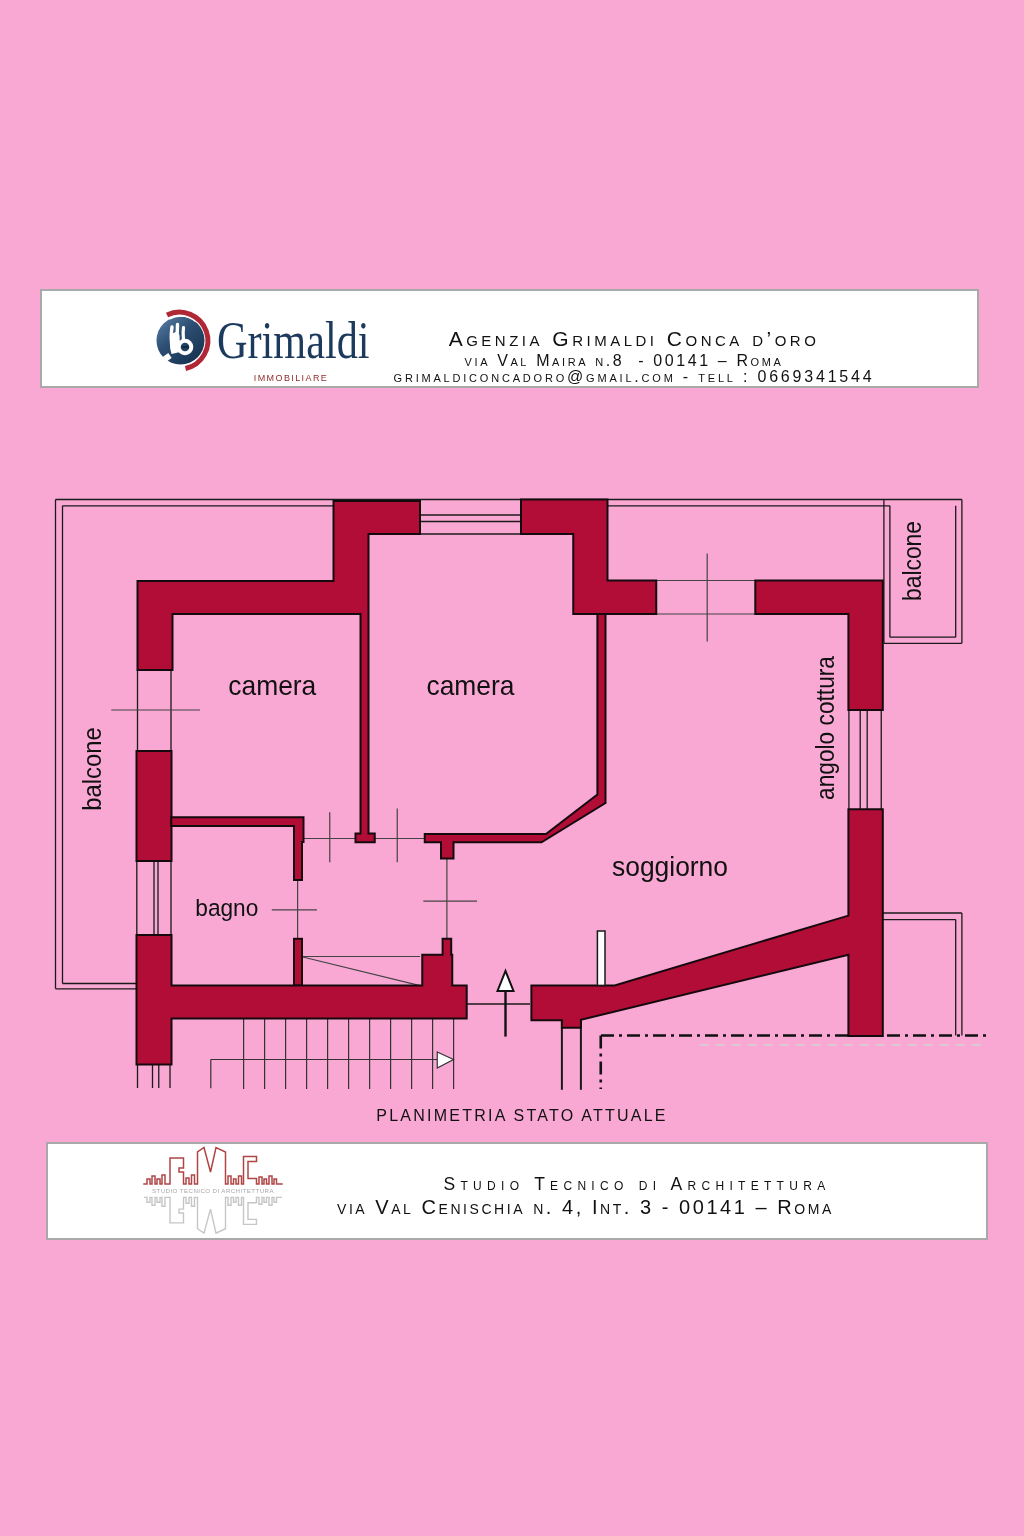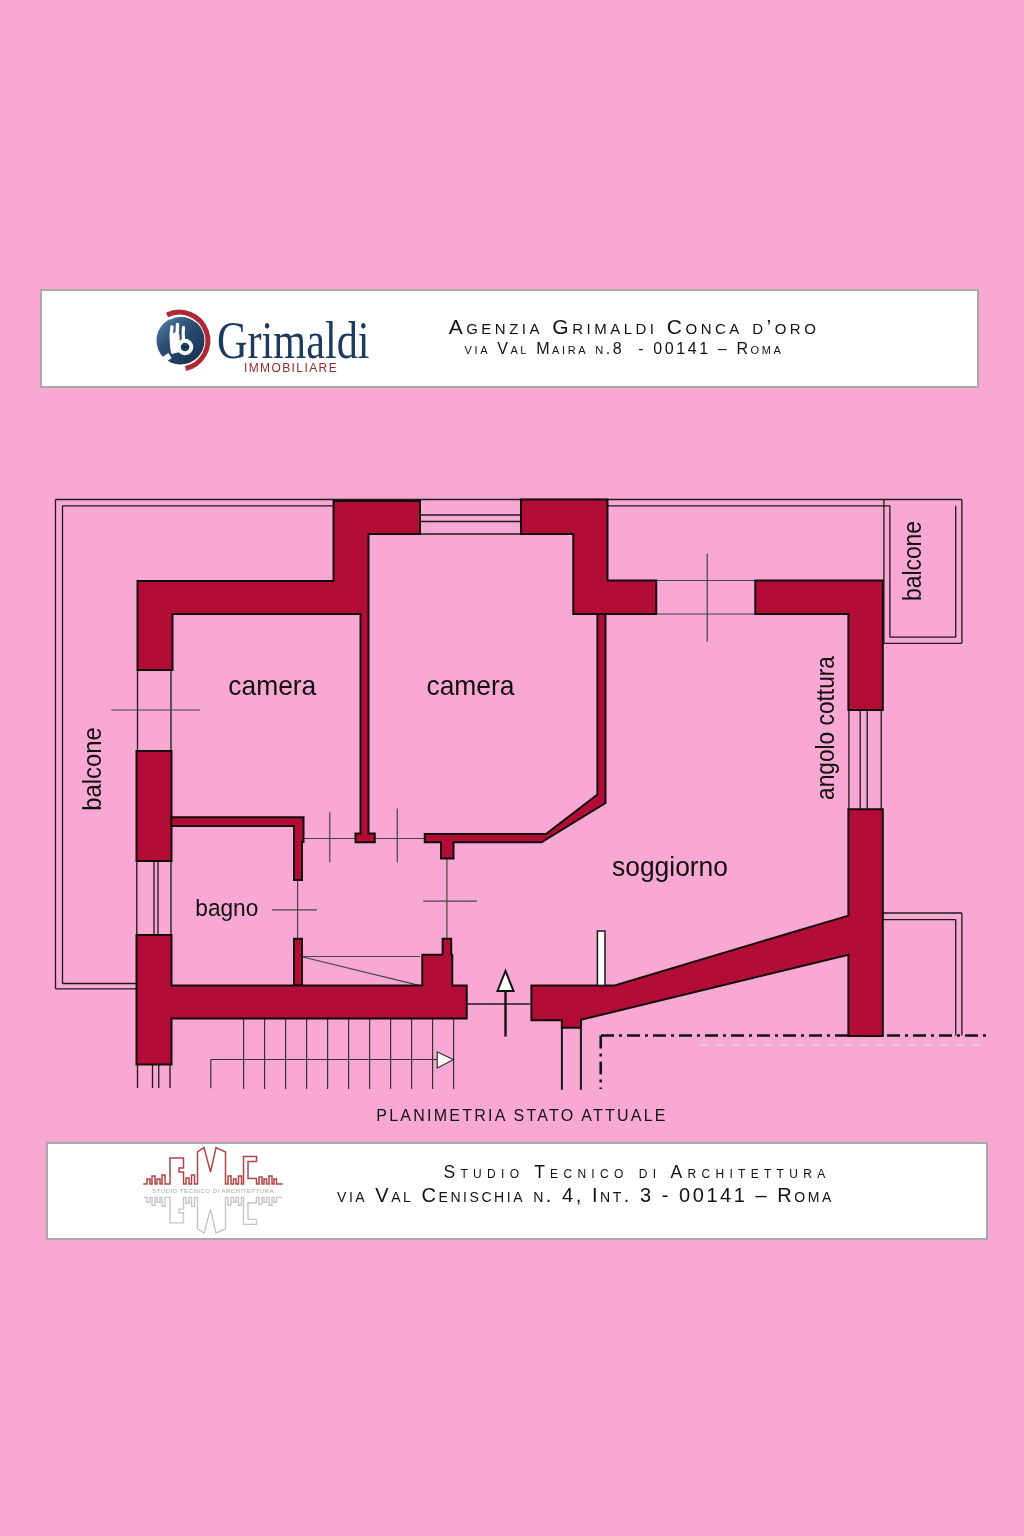--- a/index.html
+++ b/index.html
@@ -1,19 +1,19 @@
 <!DOCTYPE html>
 <html><head>
 <meta charset="utf-8">
 <style>
   html,body{margin:0;padding:0;background:#fff;}
   #page{position:relative;width:1024px;height:1536px;background:#f9a8d4;overflow:hidden;
         font-family:"Liberation Sans",sans-serif;}
   .abs{position:absolute;}
-  .sc{font-variant:small-caps;}
+  .sc{font-variant:small-caps;margin-top:12px;}
 </style>
 </head>
 <body>
 <div id="page">
 
   <div class="abs" style="left:40px;top:289px;width:939px;height:99px;border:2px solid #a9a9a9;box-sizing:border-box;background:#fff;"></div>
 
   <svg class="abs" style="left:0;top:0;" width="1024" height="460" viewBox="0 0 1024 460">
     <defs>
       <linearGradient id="gblue" x1="0" y1="0" x2="0.8" y2="1">
@@ -28,24 +28,25 @@
 
     <path d="M171.5,354 C169.5,347 169.5,339.5 172.5,333.5 L176.5,331.5 L179.5,335 L180,352 Z" fill="#fff"></path>
     <path d="M170,355.5 C165.5,358.5 161,361.5 157.5,365.5" stroke="#fff" stroke-width="6" fill="none" stroke-linecap="butt"></path>
     <circle cx="185" cy="347" r="6.3" fill="none" stroke="#fff" stroke-width="4"></circle>
     <line x1="181.5" y1="347" x2="189" y2="347" stroke="#122c47" stroke-width="2.6"></line>
     <path d="M172.5,350 C171,342 171,333 172,327" stroke="#fff" stroke-width="3.4" fill="none" stroke-linecap="round"></path>
     <path d="M178,348 C177,340 177,330 177.5,324.5" stroke="#fff" stroke-width="3.4" fill="none" stroke-linecap="round"></path>
     <path d="M183.5,340 C183,335 183,331 183.5,327.5" stroke="#fff" stroke-width="3.2" fill="none" stroke-linecap="round"></path>
   </svg>
   <div class="abs" style="left:217px;top:309px;width:300px;font-family:'Liberation Serif',serif;font-size:53.5px;color:#1c3a5e;transform:scaleX(0.79);transform-origin:left top;letter-spacing:0px;">Grimaldi</div>
-  <div class="abs sc" style="left:181px;top:356.5px;width:220px;text-align:center;font-size:17px;color:#942b2e;letter-spacing:1.4px;">immobiliare</div>
+  <div class="abs sc" style="left:181px;top:356.5px;width:220px;text-align:center;font-size:13px;color:#942b2e;letter-spacing:1.4px;">immobiliare</div>
 
   <div class="abs sc" id="h1" style="left:334px;top:315px;width:600px;text-align:center;font-size:21px;color:#111;letter-spacing:3.5px;">Agenzia Grimaldi Conca d’oro</div>
   <div class="abs sc" id="h2" style="left:324px;top:340px;width:600px;text-align:center;font-size:16px;color:#111;letter-spacing:2.6px;">via Val Maira n.8&nbsp; - 00141 – Roma</div>
+  <div class="abs sc" id="h3" style="left:334px;top:356px;width:600px;text-align:center;font-size:16px;color:#111;letter-spacing:2.8px;">grimaldiconcadoro@gmail.com - tell : 0669341544</div>
 
   <svg class="abs" style="left:0;top:0;" width="1024" height="1140" viewBox="0 0 1024 1140">
     <g stroke="#1a1a1a" stroke-width="1.3" fill="none">
 
       <line x1="55.5" y1="499.5" x2="961.9" y2="499.5"></line>
       <line x1="62.5" y1="505.8" x2="420" y2="505.8"></line>
       <line x1="521" y1="505.8" x2="889.9" y2="505.8"></line>
       <line x1="55.5" y1="499.5" x2="55.5" y2="988.8"></line>
       <line x1="62.5" y1="505.8" x2="62.5" y2="983.5"></line>
       <line x1="62.5" y1="983.5" x2="136.5" y2="983.5"></line>

